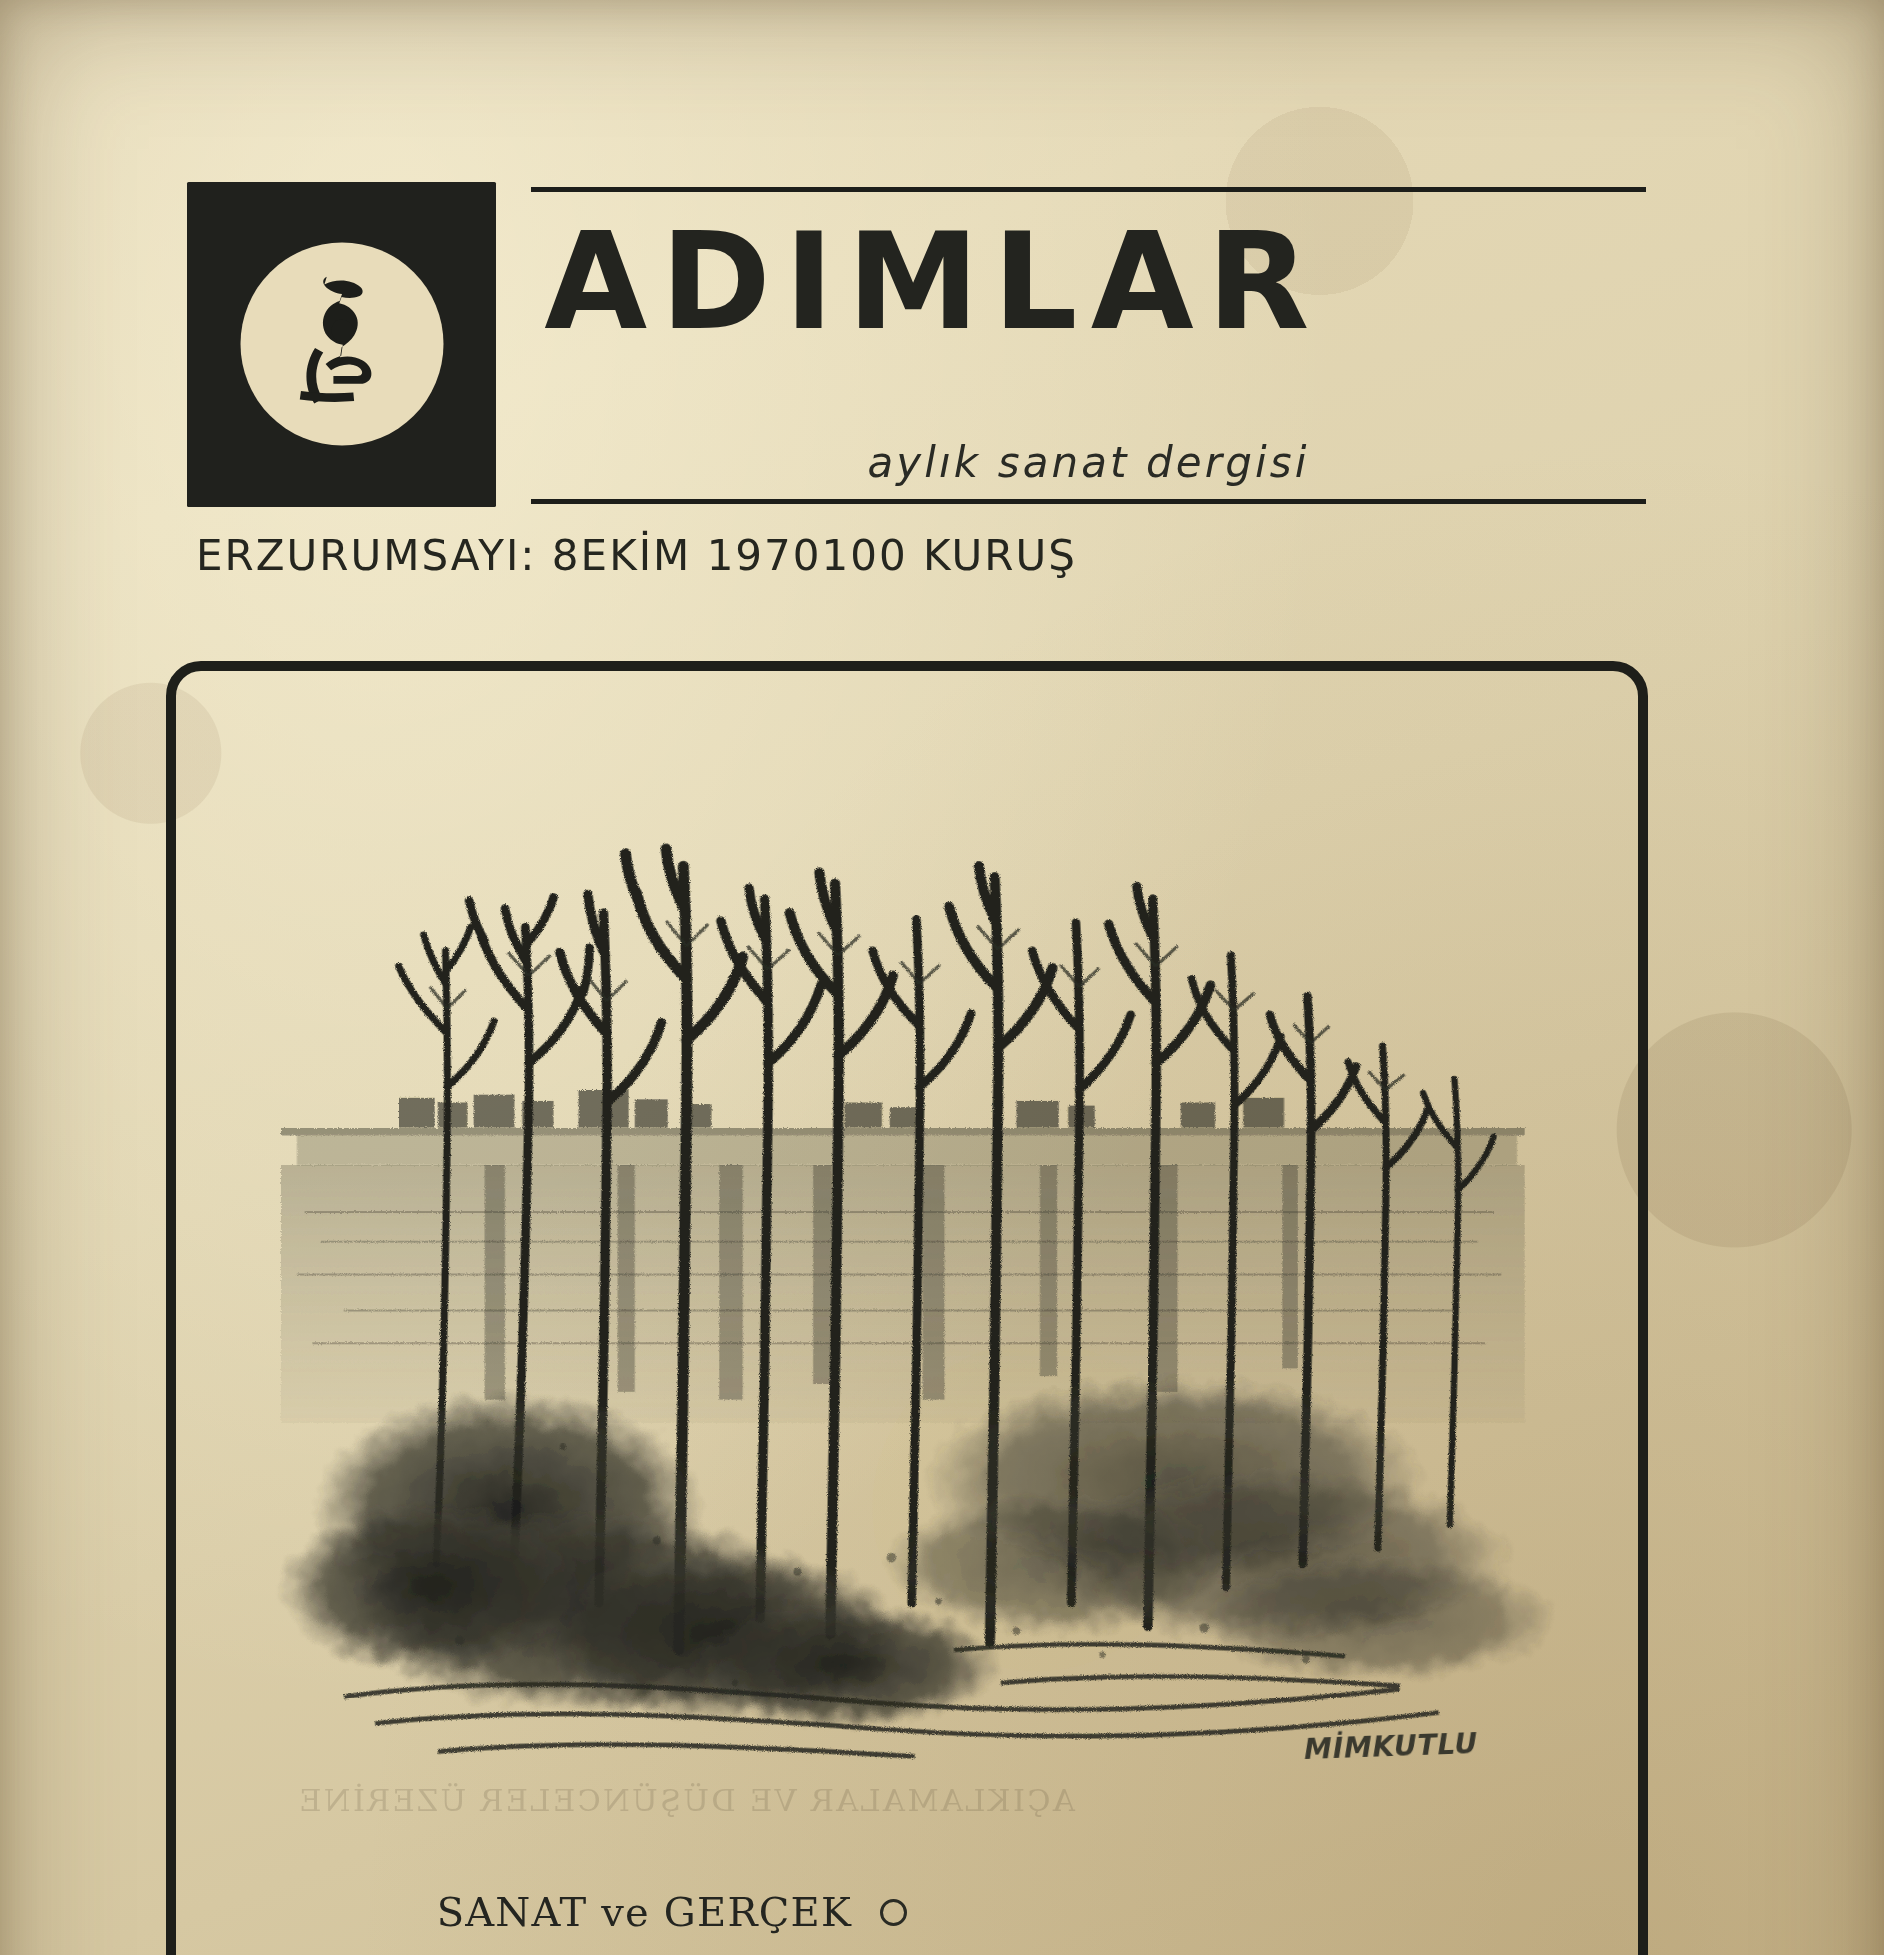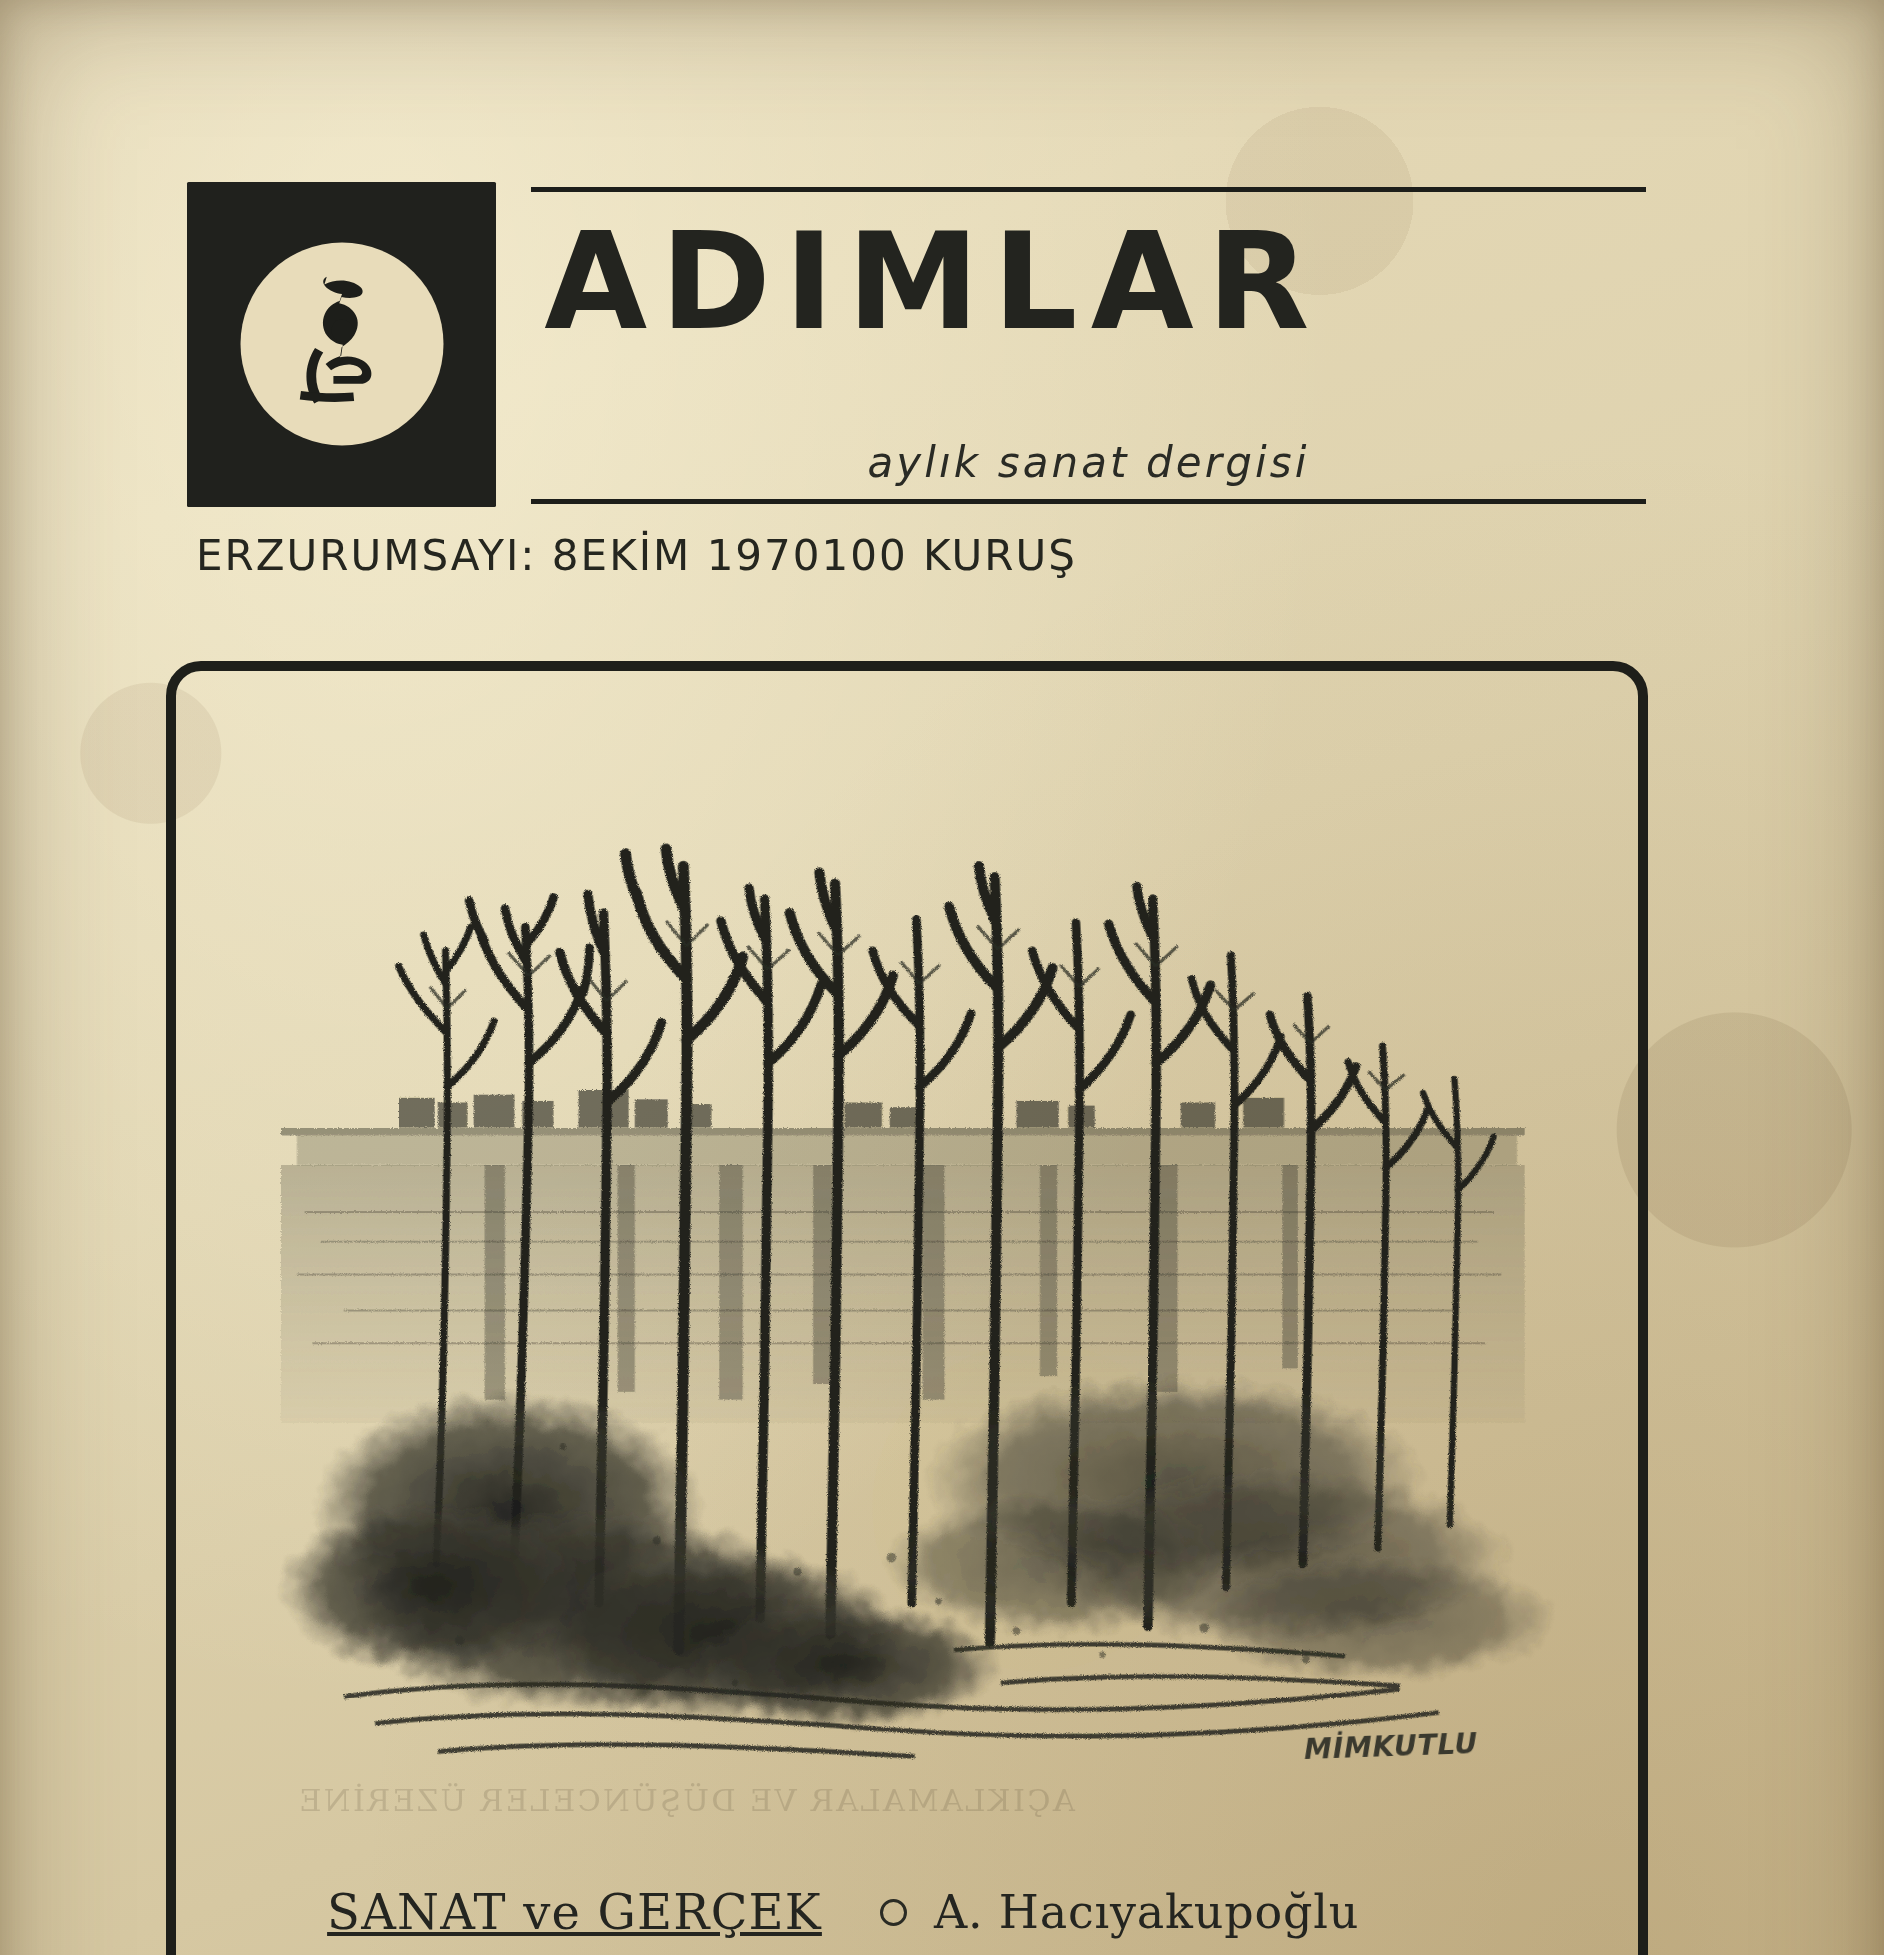--- a/index.html
+++ b/index.html
@@ -199,25 +199,24 @@
   }
   .content-row {
     display: flex;
     align-items: center;
     height: 78px;
     font-family: "DejaVu Serif", serif;
     color: #242520;
   }
   .c-title {
     width: 555px;
-    text-align: center;
-    font-size: 48px;
+    text-align: right;
+    font-size: 40px;
     letter-spacing: 1.2px;
     white-space: nowrap;
-    text-decoration: underline;
   }
   .c-dot {
     width: 82px;
     display: flex;
     justify-content: center;
     align-items: center;
   }
   .c-dot i {
     display: block;
     width: 21px;
@@ -491,21 +490,20 @@
       <div class="sig">MİMKUTLU</div>
     </div>
 
     <div class="contents">
 
       <div class="content-row">
         <div class="c-title">SANAT ve GERÇEK</div>
         <div class="c-dot">
             <i></i>
           </div>
-        <div class="c-author">A. Hacıyakupoğlu</div>
       </div>
 
       <div class="content-row">
         
         
         
       </div>
 
     </div>
 

